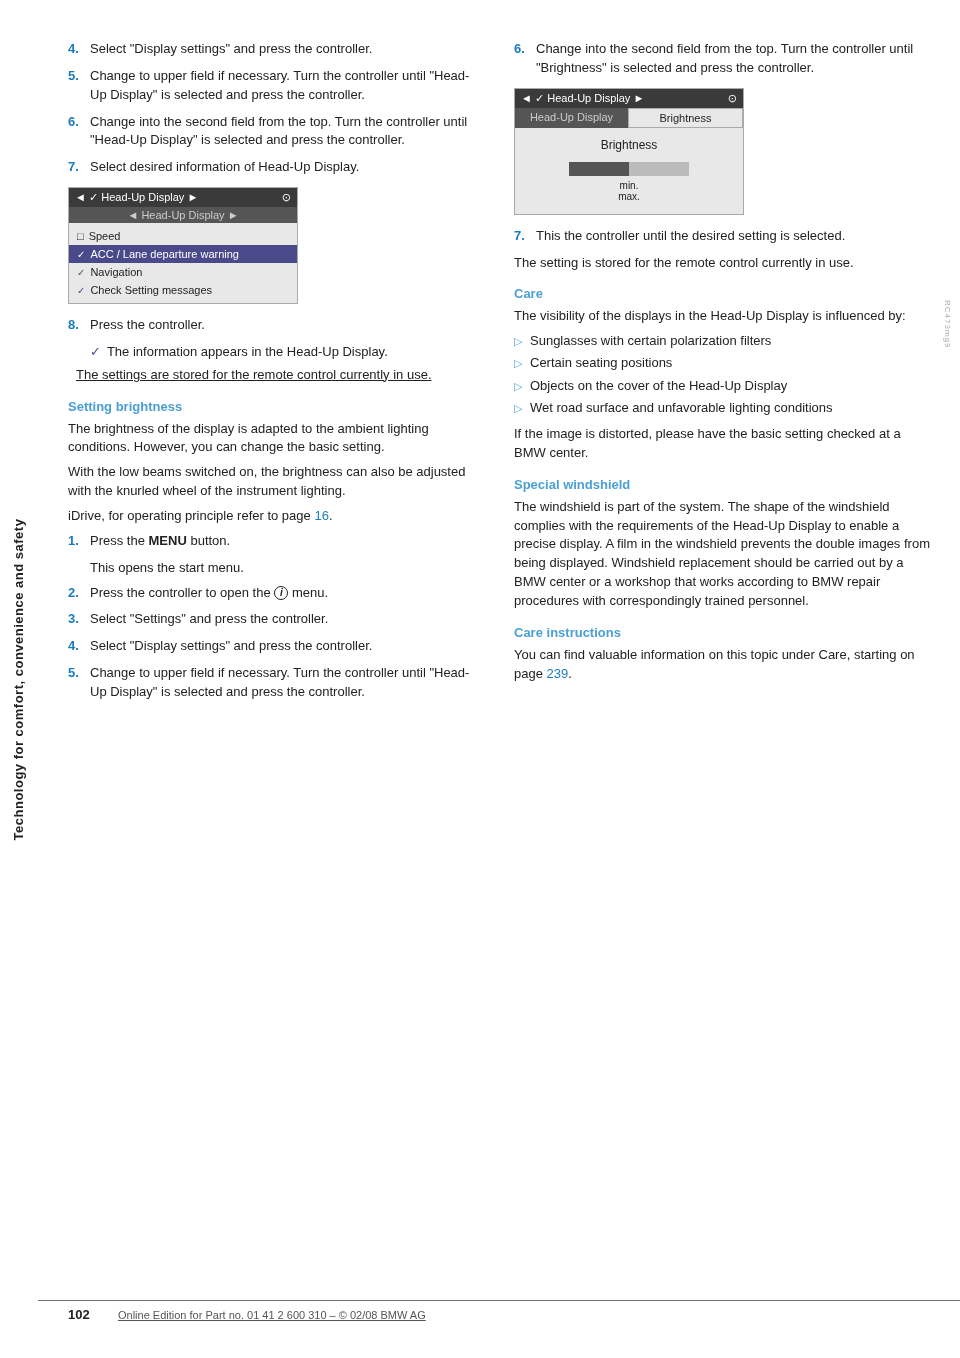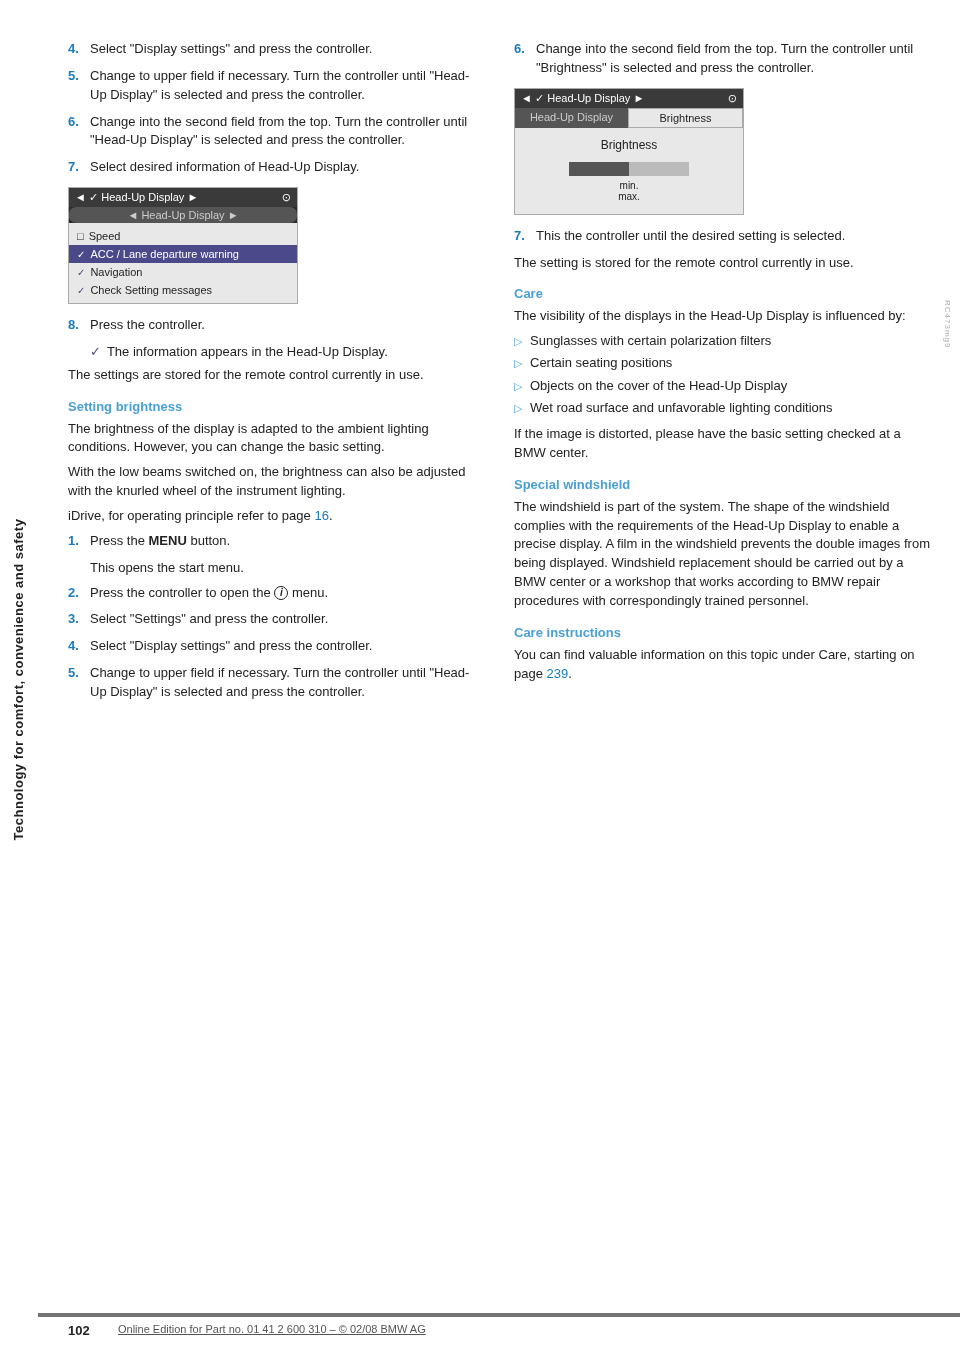--- a/index.html
+++ b/index.html
@@ -109,21 +109,20 @@
       padding: 3px 6px;
       font-size: 11px;
       gap: 23px;
     }
     .screen-nav-row {
       background: #555;
       color: #ccc;
       text-align: center;
       padding: 2px 6px;
       font-size: 11px;
-      border-radius: 7px;
     }
     .screen-menu-area {
       background: #e8e8e8;
       padding: 4px 0;
     }
     .screen-menu-item {
       padding: 3px 8px;
       font-size: 11px;
       color: #222;
       display: flex;
@@ -225,23 +224,23 @@
       letter-spacing: 1px;
     }
 
     
     .footer {
       position: absolute;
       bottom: 20px;
       left: 38px;
       right: 0;
       display: flex;
-      align-items: flex-start;
-      padding: 0 30px;
-      border-top: 4px solid #737373;
+      align-items: center;
+      padding: 16px 30px;
+      border-top: 1px solid #737373;
       padding-top: 6px;
     }
     .footer-page {
       font-size: 13px;
       font-weight: bold;
       min-width: 40px;
     }
     .footer-text {
       font-size: 11px;
       color: #555;
@@ -340,21 +339,21 @@
     </div>
 
     <div class="step">
       <span class="step-num">8.</span>
       <span class="step-text">Press the controller.</span>
     </div>
     <div class="checkmark-step">
       <span class="checkmark-icon">✓</span>
       <span>The information appears in the Head-Up Display.</span>
     </div>
-    <div class="body-text" style="margin-left:0; margin-bottom:12px;">
+    <div class="body-text" style="margin-left:8px; margin-bottom:12px;text-decoration:underline;">
       The settings are stored for the remote control currently in use.
     </div>
 
     <div class="section-heading">Setting brightness</div>
     <div class="body-text">
       The brightness of the display is adapted to the ambient lighting conditions. However, you can change the basic setting.
     </div>
     <div class="body-text">
       With the low beams switched on, the brightness can also be adjusted with the knurled wheel of the instrument lighting.
     </div>

